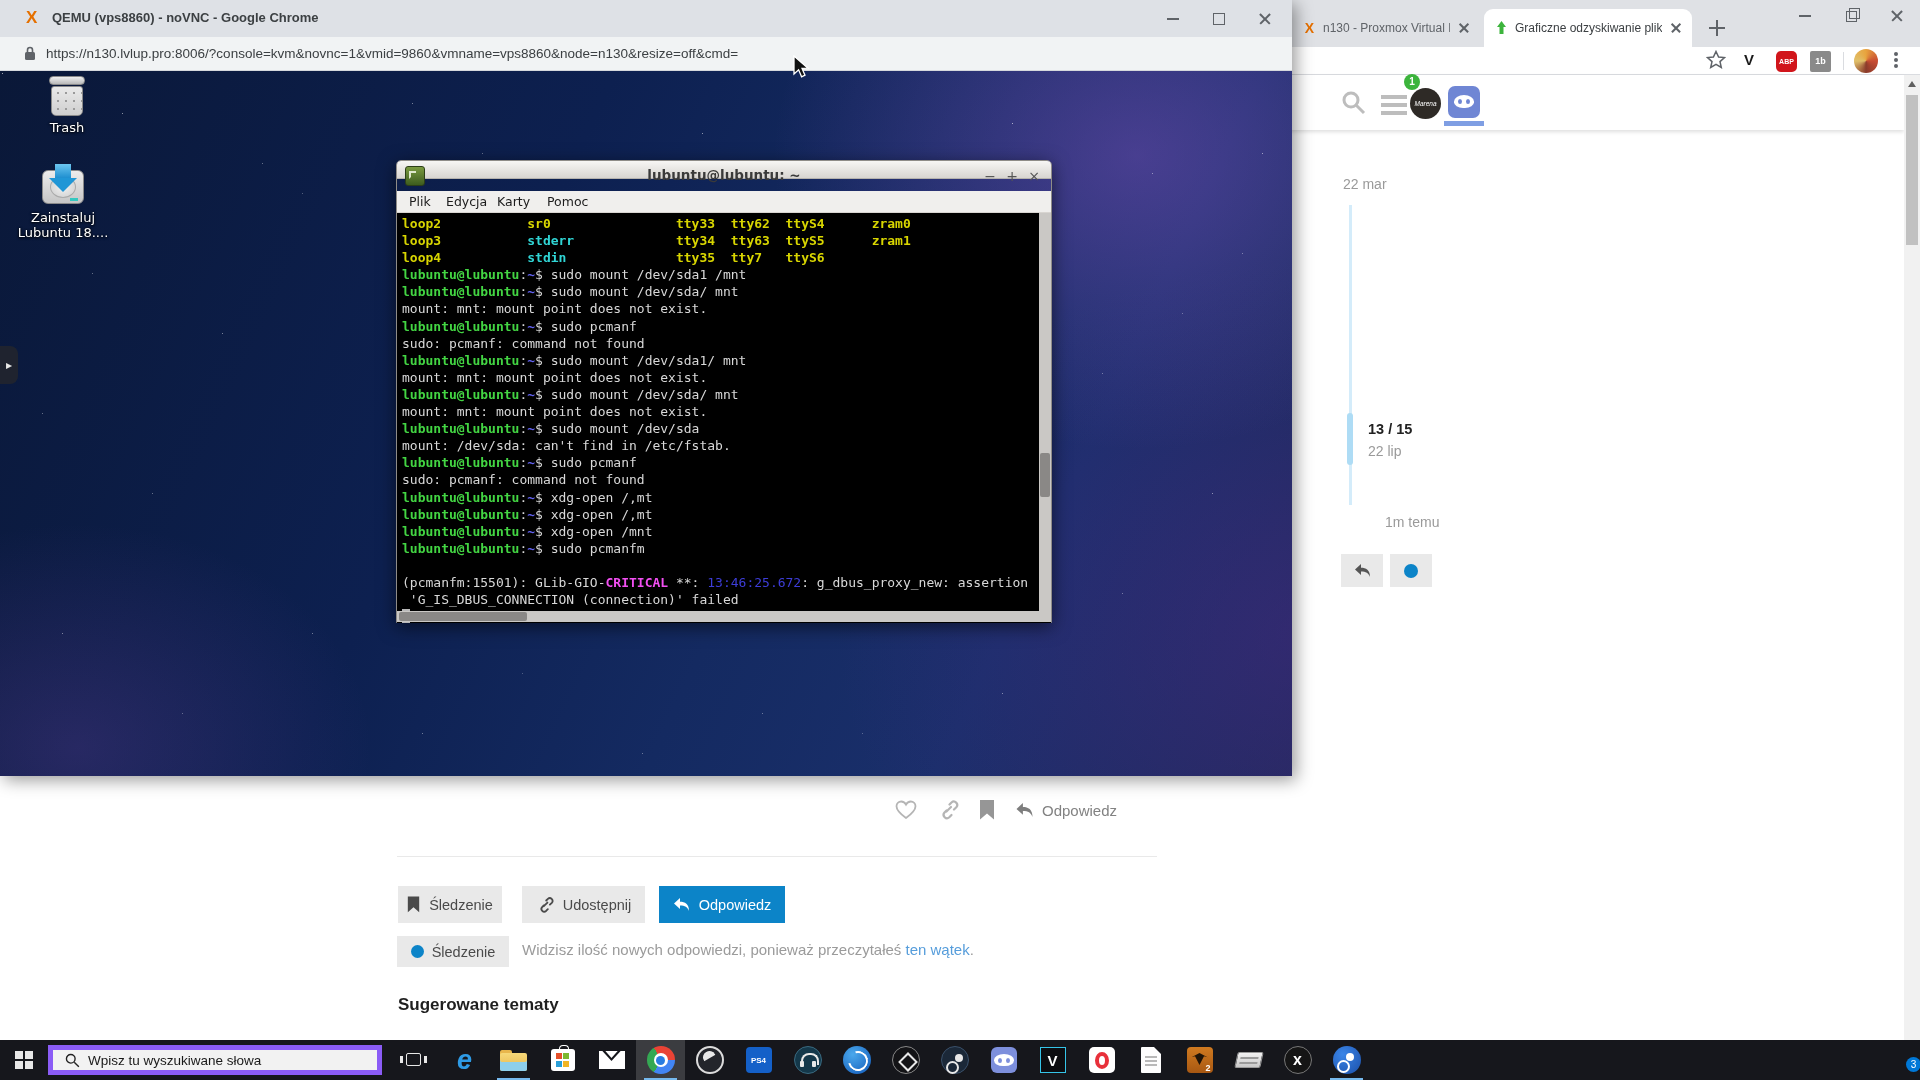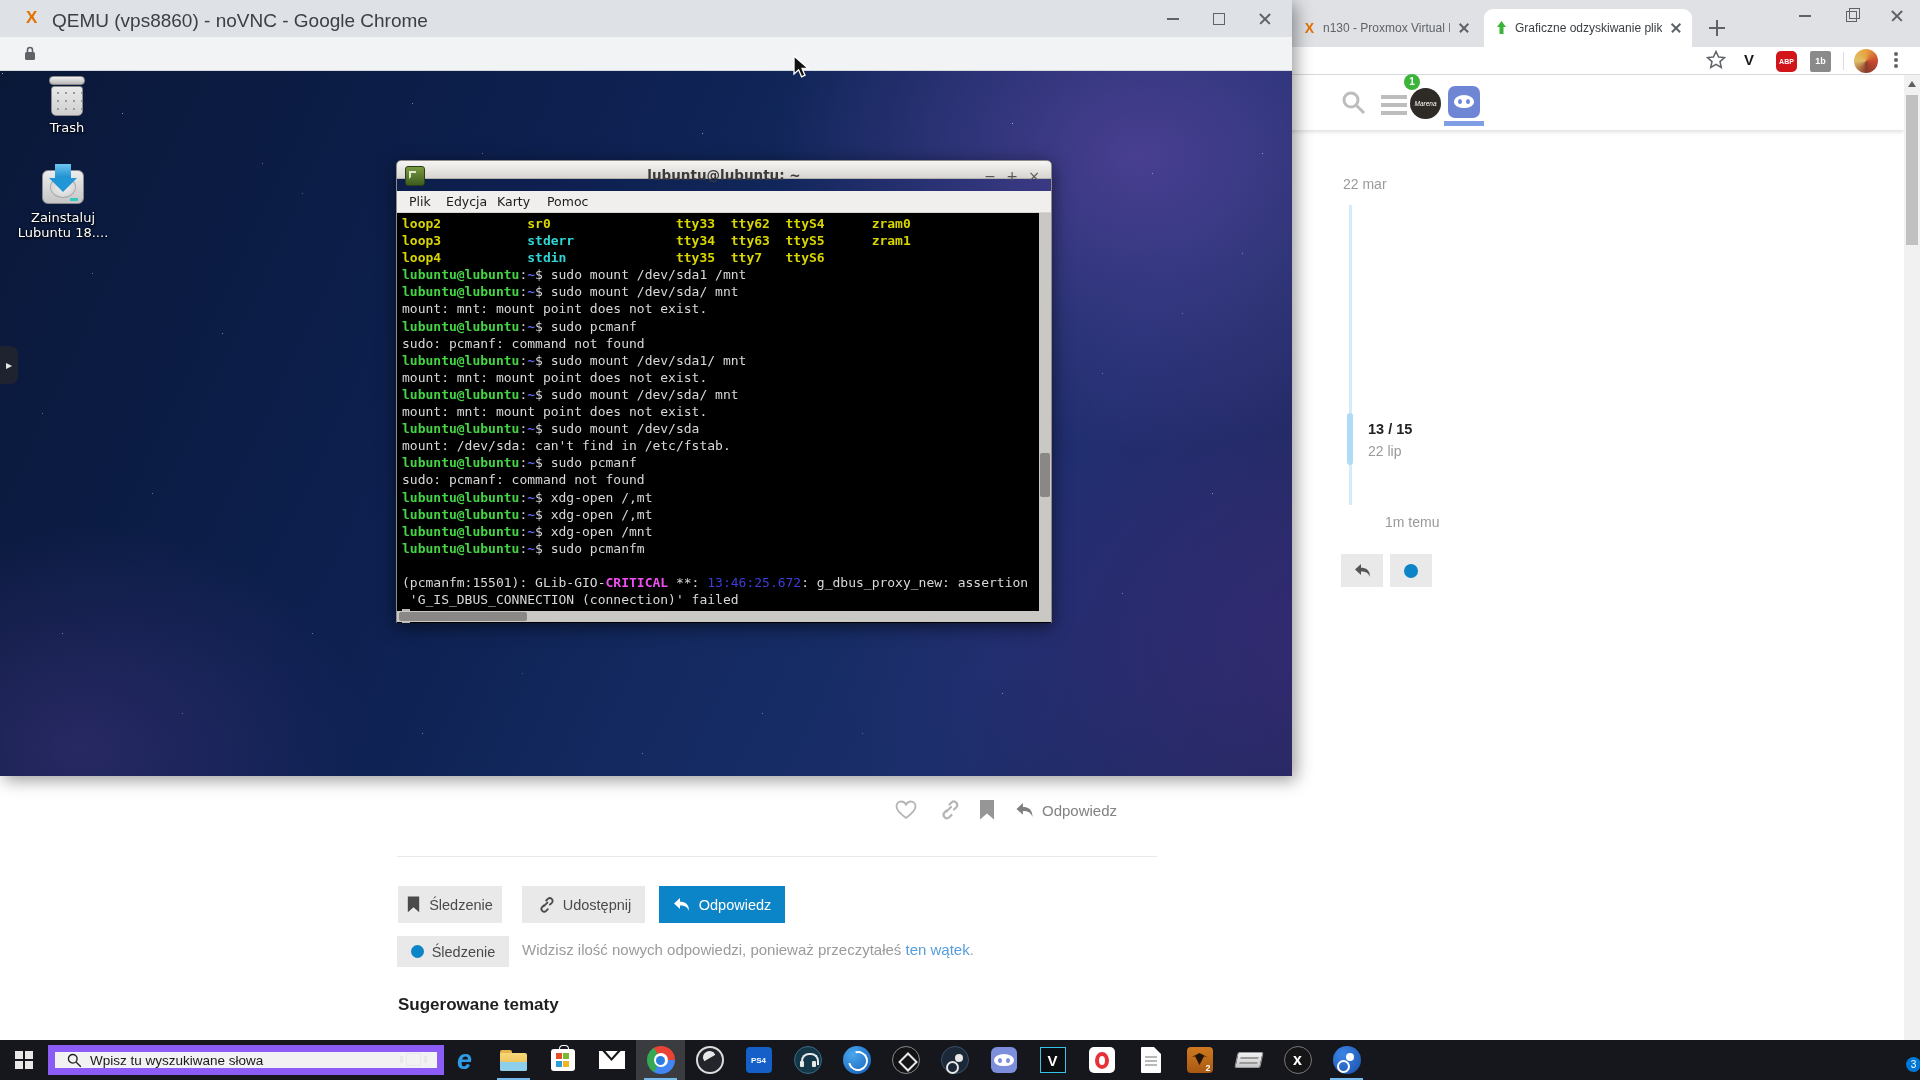--- a/index.html
+++ b/index.html
@@ -77,21 +77,21 @@
   #btn-sledzenie { position:absolute; left:397px; top:936px; width:112px; height:31px; background:#e9e9e9; border:none; display:flex; align-items:center; justify-content:center; gap:8px; font-size:14.5px; color:#4a4a4a;}
   #btn-sledzenie i { width:13px; height:13px; border-radius:50%; background:#0c84c8; }
   #tracking-text { position:absolute; left:522px; top:941px; font-size:15px; color:#9b9b9b; }
   #tracking-text a { color:#569ddb; text-decoration:none; }
   #suggested { position:absolute; left:398px; top:995px; font-size:17px; font-weight:bold; color:#1f1f1f; }
 
   
   #vnc-win { position:absolute; left:0; top:0; width:1292px; height:776px; z-index:2; box-shadow:4px 4px 16px rgba(0,0,0,.4); }
   #vnc-titlebar { position:absolute; left:0; top:0; width:1292px; height:37px; background:#dee1e6; }
   #vnc-fav { position:absolute; left:26px; top:9px; width:18px; height:18px; font-weight:bold; font-size:17px; color:#e57000; line-height:18px; }
-  #vnc-title { position:absolute; left:52px; top:10px; font-size:19px; color:#3c4043; }
+  #vnc-title { position:absolute; left:52px; top:10px; font-size:13px; color:#3c4043;font-weight:bold; }
   #vnc-ctl-min { left:1150px; } #vnc-ctl-max { left:1196px; } #vnc-ctl-close { left:1242px; }
   .vnc-wc { position:absolute; top:3px; width:46px; height:30px; }
   .vnc-wc.wc-max::before { content:""; position:absolute; left:17px; top:10px; width:10px; height:10px; border:1.4px solid #5f6368; }
   #vnc-urlbar { position:absolute; left:0; top:37px; width:1292px; height:34px; background:#f1f3f4; border-bottom:1px solid #d5d8dc; }
   #vnc-url { position:absolute; left:46px; top:9px; font-size:13.5px; color:#3c4043; white-space:nowrap; }
   #vnc-lock { position:absolute; left:24px; top:9px; }
 
   
   #vnc-area { position:absolute; left:0; top:71px; width:1292px; height:705px; overflow:hidden;
     background:
@@ -146,21 +146,21 @@
   #t-vscroll { position:absolute; right:0; top:52px; width:12px; height:400px; background:#cac8c5; }
   #t-vscroll .thumb { position:absolute; left:1px; top:240px; width:10px; height:44px; background:#8a8886; border-radius:2px; }
   #t-hscroll { position:absolute; left:0; bottom:0; width:654px; height:11px; background:#cac8c5; }
   #t-hscroll .thumb { position:absolute; left:2px; top:1px; width:128px; height:9px; background:#8a8886; border-radius:2px; }
 
   
   #taskbar { position:absolute; left:0; top:1040px; width:1920px; height:40px; background:#16171c; z-index:3; }
   #tb-start { position:absolute; left:0; top:0; width:48px; height:40px; display:flex; align-items:center; justify-content:center; }
   #tb-start .w { display:grid; grid-template-columns:8px 8px; grid-template-rows:8px 8px; gap:1.5px; }
   #tb-start .w i { background:#e8e8e8; }
-  #tb-search { position:absolute; left:48px; top:5px; width:396px; height:30px; background:#f2f2f2; border:7px solid #8b5cf6; display:flex; align-items:center; }
+  #tb-search { position:absolute; left:48px; top:5px; width:334px; height:30px; background:#f2f2f2; border:5px solid #8b5cf6; display:flex; align-items:center; }
   #tb-search input { border:none; background:transparent; outline:none; font-size:13.5px; color:#191919; width:280px; font-family:"Liberation Sans", sans-serif;}
   #tb-search input::placeholder { color:#191919; opacity:1; }
   #tb-search svg { margin:0 8px 0 12px; }
   #tb-taskview { position:absolute; left:392px; top:0; width:44px; height:40px; }
   #tb-taskview .r { position:absolute; left:14px; top:13px; width:15px; height:13px; border:1.6px solid #e8e8e8; border-radius:2px;}
   #tb-taskview .r::before { content:""; position:absolute; left:-7px; top:2px; width:3px; height:7px; background:#e8e8e8; }
   #tb-taskview .r::after { content:""; position:absolute; right:-7px; top:2px; width:3px; height:7px; background:#e8e8e8; }
   #tb-apps { position:absolute; left:440px; top:0; height:40px; display:flex; }
   .tb-app { width:49px; height:40px; position:relative; display:flex; align-items:center; justify-content:center; }
   .tb-app.active { background:rgba(255,255,255,.16); }
@@ -358,20 +358,21 @@
     <div id="vnc-title">QEMU (vps8860) - noVNC - Google Chrome</div>
     <div class="winctl wc-min vnc-wc" id="vnc-ctl-min"></div>
     <div class="winctl wc-max vnc-wc" id="vnc-ctl-max"></div>
     <div class="winctl wc-close vnc-wc" id="vnc-ctl-close"></div>
   </div>
   <div id="vnc-urlbar">
     <svg id="vnc-lock" width="12" height="15" viewBox="0 0 12 15">
       <rect x="1" y="6" width="10" height="8" rx="1.5" fill="#5f6368"></rect>
       <path d="M3.5 6 V4 a2.5 2.5 0 0 1 5 0 V6" fill="none" stroke="#5f6368" stroke-width="1.6"></path>
     </svg>
+    <div id="vnc-url">https://n130.lvlup.pro:8006/?console=kvm&amp;novnc=1&amp;vmid=9860&amp;vmname=vps8860&amp;node=n130&amp;resize=off&amp;cmd=</div>
   </div>
   <div id="vnc-area">
     <div id="stars"></div>
     <div id="novnc-handle">▸</div>
     <div id="desktop-icons">
         <div class="dt-icon" style="left: 12px; top: 5px;">
           <div class="ic-trash">
             <div class="lid"></div>
             <div class="body"></div>
           </div>

